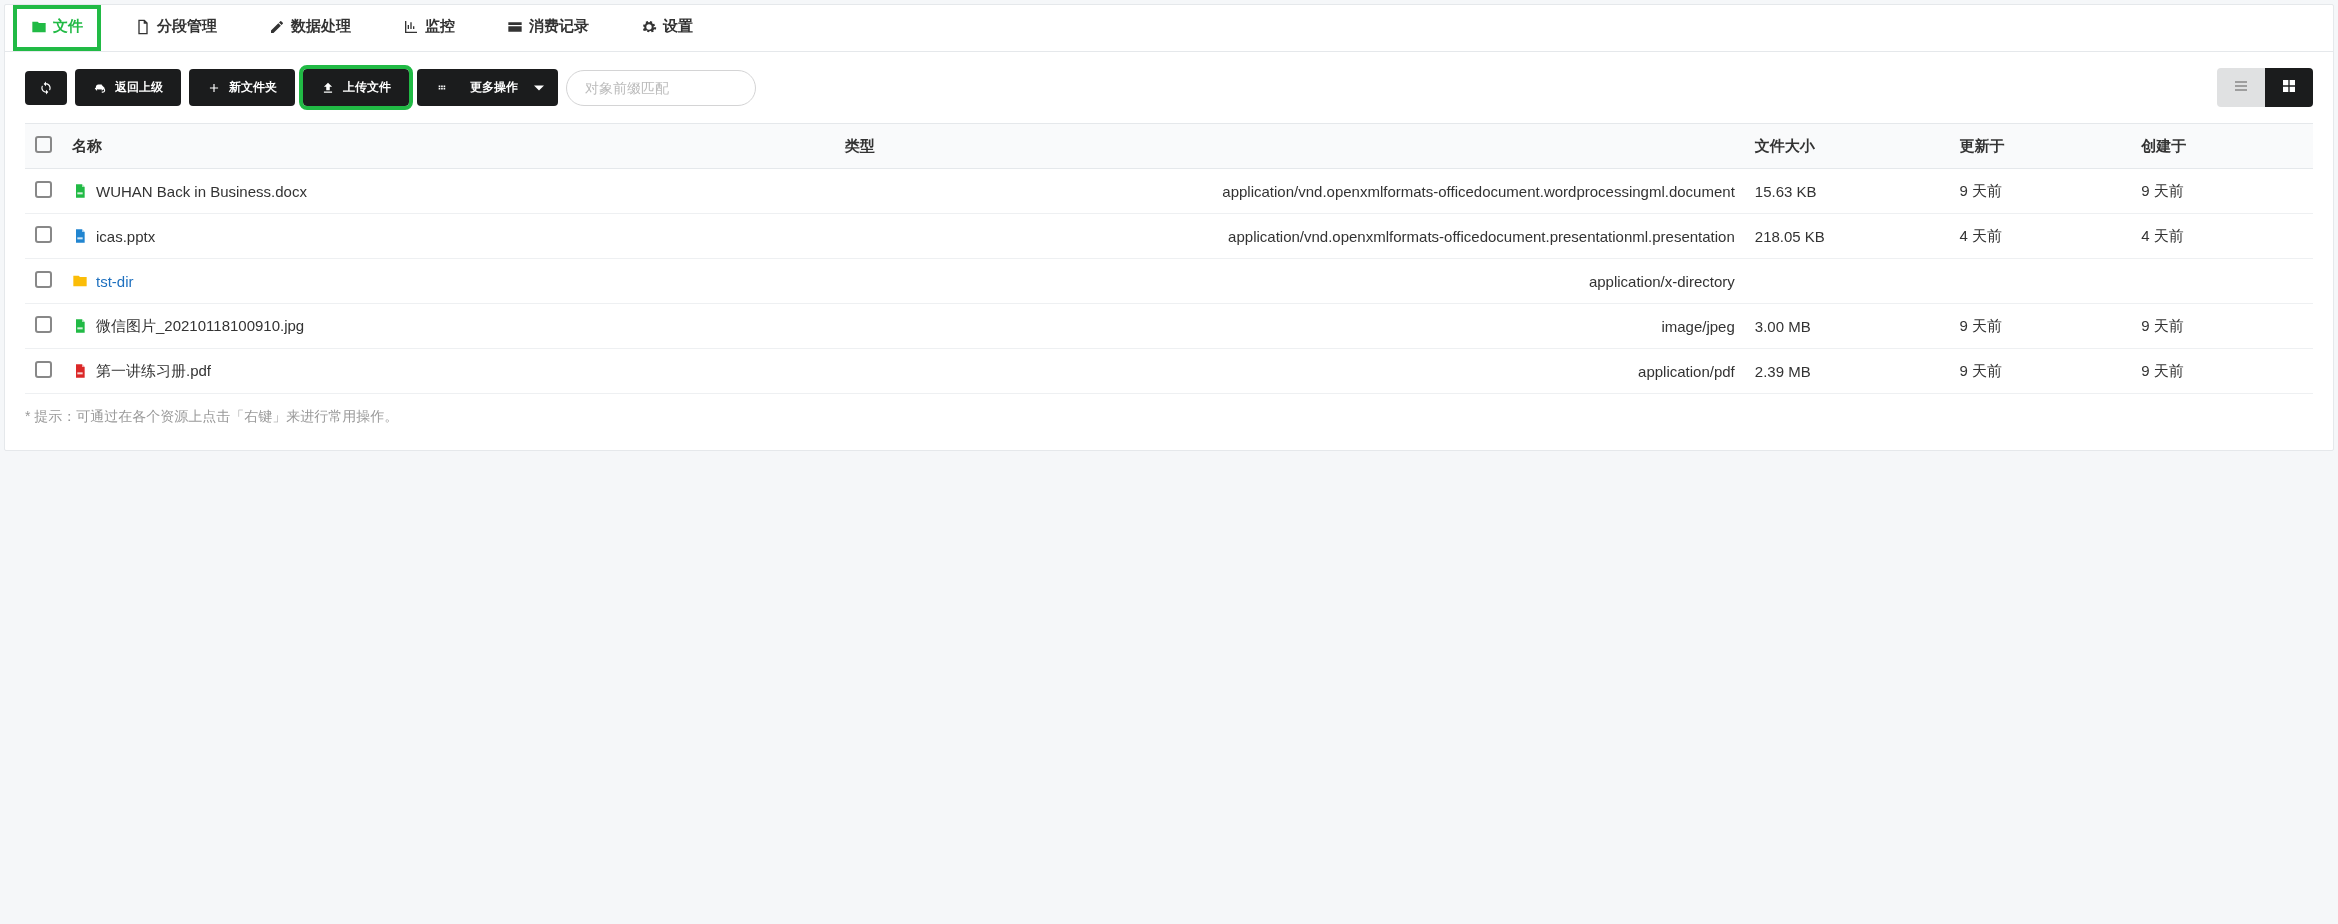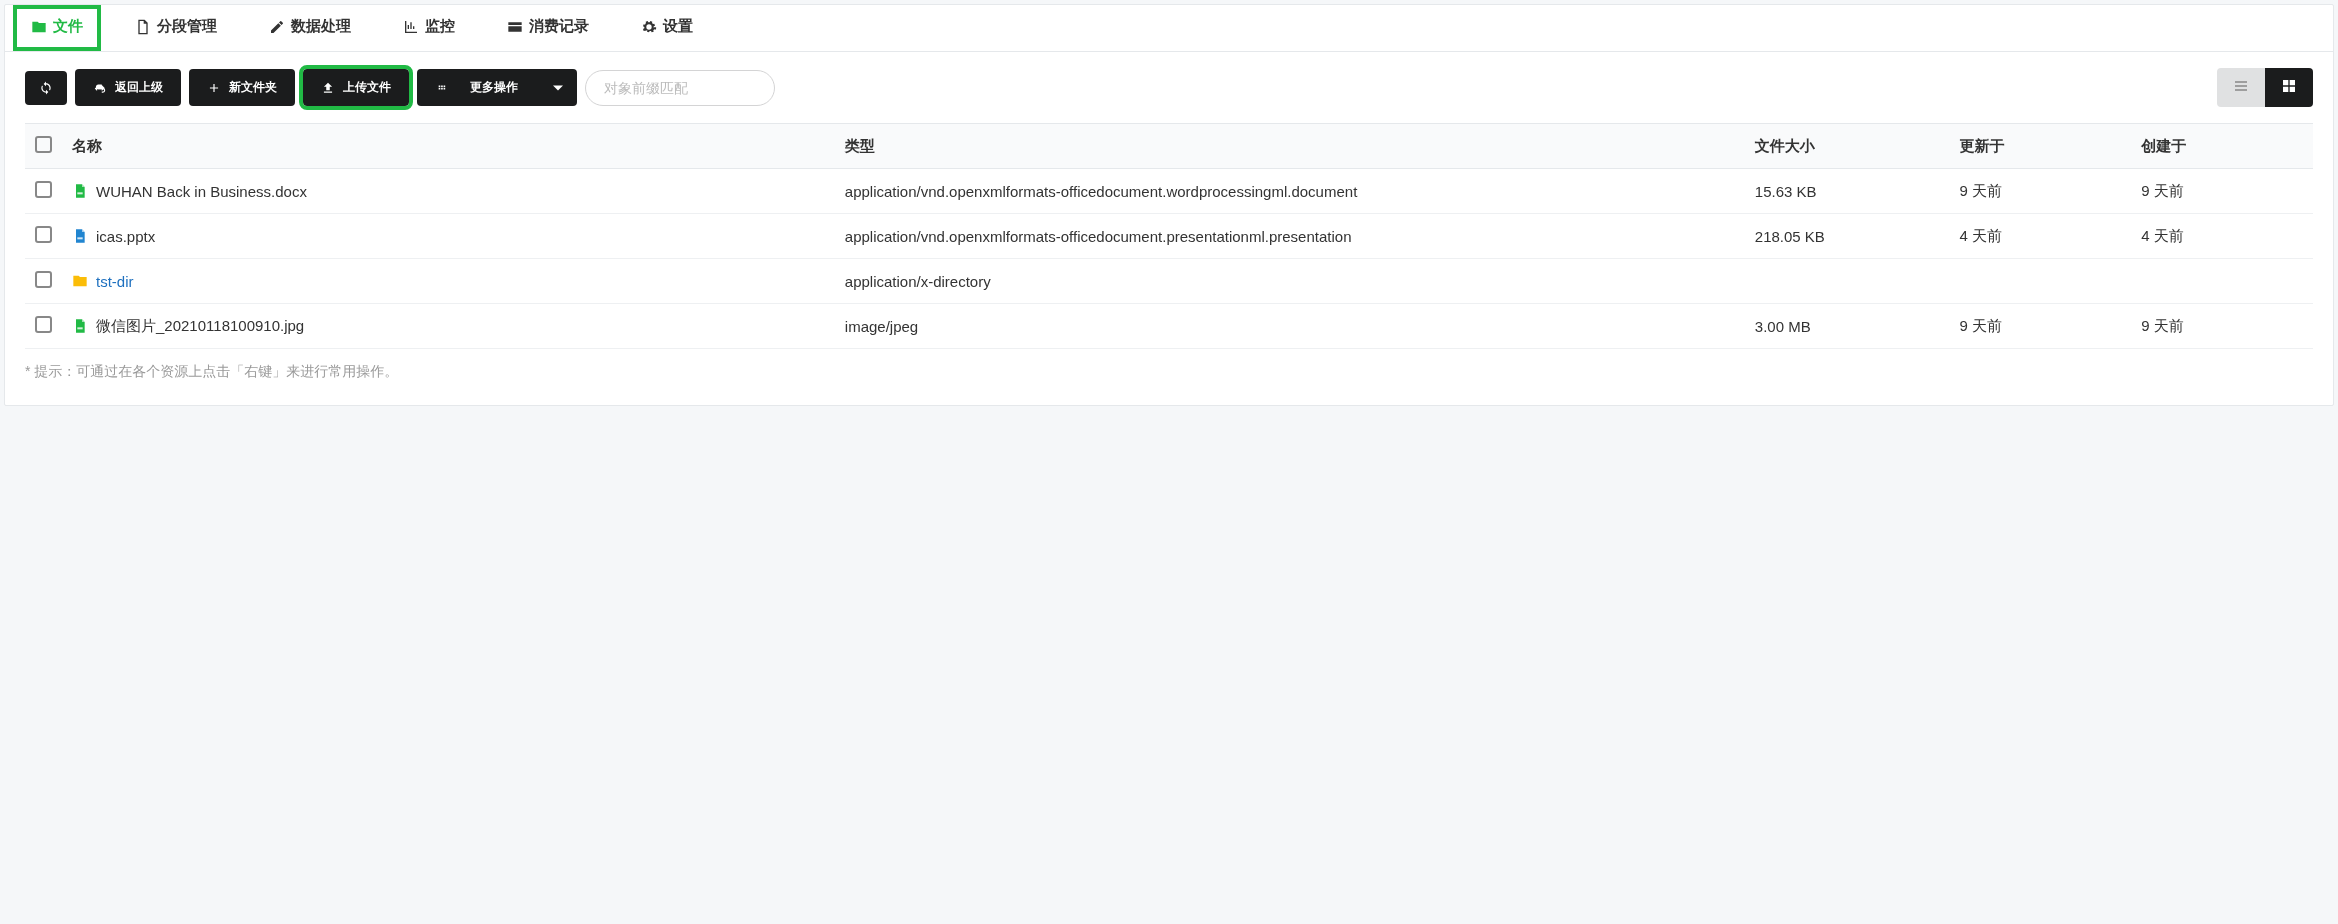--- a/index.html
+++ b/index.html
@@ -64,21 +64,21 @@
     font-weight: 600;
     cursor: pointer;
     border: none;
   }
   .btn.highlighted {
     outline: 4px solid #21ba45;
     outline-offset: 0px;
   }
   .btn svg { width: 14px; height: 14px; fill: #fff; }
   .btn.icon-only { padding: 10px 14px; }
-  .btn.dropdown { padding-right: 59px; position: relative; gap: 21px; }
+  .btn.dropdown { padding-right: 40px; position: relative; gap: 21px; }
   .btn.dropdown::after {
     content: "";
     position: absolute;
     right: 14px;
     top: 50%;
     transform: translateY(-50%);
     border-left: 5px solid transparent;
     border-right: 5px solid transparent;
     border-top: 5px solid #fff;
   }
@@ -137,21 +137,21 @@
     color: #333;
   }
   .table tbody td {
     padding: 12px 10px;
     border-bottom: 1px solid #eef0f2;
     color: #333;
     vertical-align: middle;
   }
   .col-check { width: 40px; }
   .col-name { width: 34%; }
-  .col-type { width: 40%; }
+  .col-type { width: 40%; text-align: right; }
   .col-size { width: 9%; }
   .col-updated { width: 8%; }
   .col-created { width: 8%; }
   .checkbox {
     width: 17px; height: 17px;
     border: 2px solid #888;
     border-radius: 3px;
     display: inline-block;
     cursor: pointer;
   }
@@ -333,20 +333,37 @@
                 <rect x="8" y="14" width="8" height="3" fill="#fff" opacity="0.8"></rect>
               </svg>
         <span>微信图片_20210118100910.jpg</span>
       </div>
     </td>
     <td class="col-type">image/jpeg</td>
     <td class="col-size">3.00 MB</td>
     <td class="col-updated">9 天前</td>
     <td class="col-created">9 天前</td>
   </tr>
+        <tr>
+    <td class="col-check"><span class="checkbox"></span></td>
+    <td class="col-name">
+      <div class="file-cell">
+        <svg class="file-icon" viewBox="0 0 24 24">
+                <path fill="#db2828" d="M6 2h9l4 4v16H6V2z"></path>
+                <path fill="rgba(255,255,255,0.6)" d="M15 2v4h4"></path>
+                <rect x="8" y="14" width="8" height="3" fill="#fff" opacity="0.8"></rect>
+              </svg>
+        <span>第一讲练习册.pdf</span>
+      </div>
+    </td>
+    <td class="col-type">application/pdf</td>
+    <td class="col-size">2.39 MB</td>
+    <td class="col-updated">9 天前</td>
+    <td class="col-created">9 天前</td>
+  </tr>
       </tbody>
   </table>
 
   <div class="hint">* 提示：可通过在各个资源上点击「右键」来进行常用操作。</div>
 
 </div>
 
 <svg width="0" height="0" style="position:absolute">
   <defs>
     <g id="i-folder">

